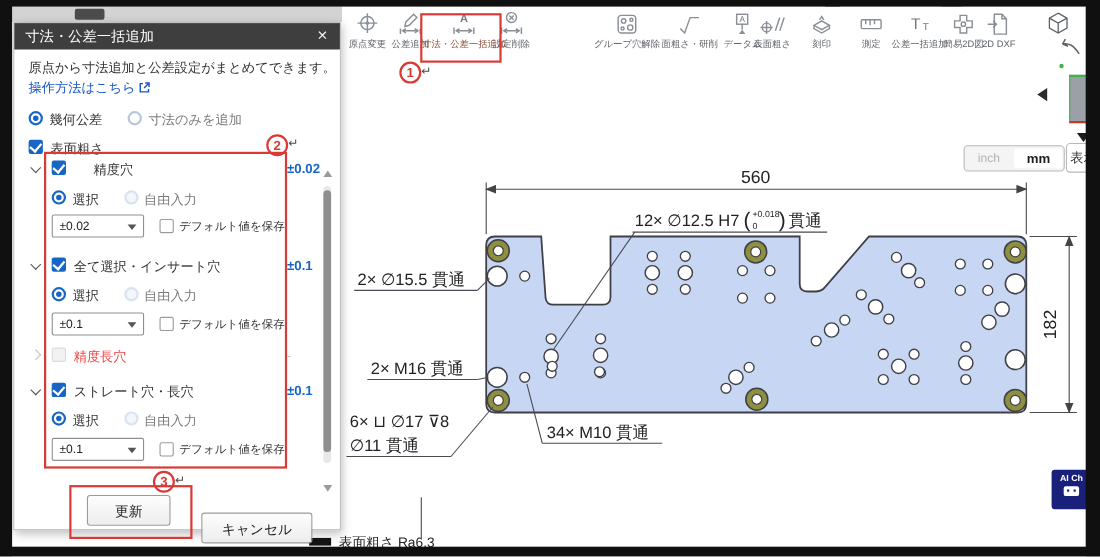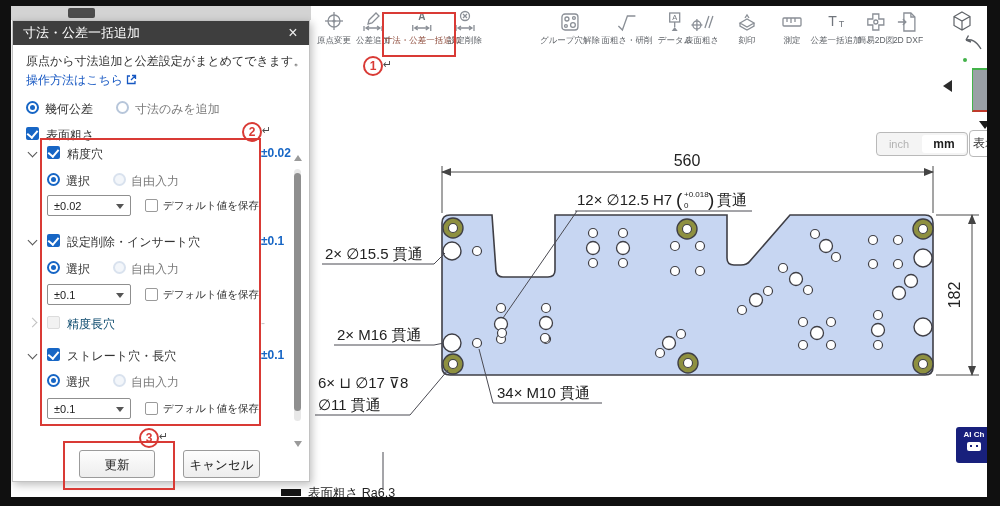--- a/index.html
+++ b/index.html
@@ -58,21 +58,21 @@
   .radio.off{border:2px solid #b7c6da;}
   .radio.dis{border:2px solid #d9e2ee;background:#f3f6fa;}
   
   .cb{position:absolute;width:13px;height:13px;border-radius:2px;background:#1766c5;box-sizing:border-box;}
   .cb::after{content:"";position:absolute;left:3px;top:1px;width:5px;height:8px;border-right:2px solid #fff;border-bottom:2px solid #fff;transform:rotate(40deg);}
   .cb.un{background:#fff;border:1px solid #9a9a9a;}
   .cb.un::after{display:none;}
   .cb.dis{background:#f2f2f2;border:1px solid #dcdcdc;}
   .cb.dis::after{display:none;}
   .lbl{position:absolute;font-size:12px;color:#333;white-space:nowrap;}
-  .lbl.gray{color:#0c4a6e;}
+  .lbl.gray{color:#ef4444;}
   .lbl.lite{color:#7a7a7a;}
   .chev{position:absolute;width:6px;height:6px;border-right:1.6px solid #555;border-bottom:1.6px solid #555;}
   .chev.down{transform:rotate(45deg);}
   .chev.right{transform:rotate(-45deg);border-color:#c0c0c0;}
   .dd{position:absolute;width:84px;height:21px;border:1px solid #8f8f8f;border-radius:2px;background:#fff;
       font-size:11px;color:#222;line-height:21px;padding-left:6px;box-sizing:border-box;cursor:pointer;}
   .dd::after{content:"";position:absolute;right:6px;top:8px;border-left:4px solid transparent;border-right:4px solid transparent;border-top:5px solid #555;}
   .secval{position:absolute;left:248px;width:46px;font-size:12px;font-weight:bold;color:#1766c5;white-space:nowrap;}
   .secval.gray{color:#c5c5c5;font-weight:normal;}
   .btn{position:absolute;height:28px;border:1px solid #9b9b9b;border-radius:3px;background:linear-gradient(#fdfdfd,#ededed);
@@ -375,33 +375,33 @@
     <div class="radio on" style="left:13px;top:80px"></div>
     <div class="lbl" style="left:32px;top:80px">幾何公差</div>
     <div class="radio off" style="left:103px;top:80px"></div>
     <div class="lbl lite" style="left:122px;top:80px">寸法のみを追加</div>
 
     <div class="cb" style="left:13px;top:106px"></div>
     <div class="lbl" style="left:33px;top:106px">表面粗さ</div>
 
     <div class="chev down" style="left:16px;top:128px"></div>
     <div class="cb" style="left:34px;top:125px"></div>
-    <div class="lbl" style="left:54px;top:125px">精度穴</div>
+    <div class="lbl" style="left:72px;top:125px">精度穴</div>
     <div class="secval" style="top:125px">±0.02</div>
     <div class="radio on" style="left:34px;top:152px"></div>
     <div class="lbl" style="left:53px;top:152px">選択</div>
     <div class="radio dis" style="left:100px;top:152px"></div>
     <div class="lbl lite" style="left:118px;top:152px">自由入力</div>
     <div class="dd" style="left:34px;top:174px">±0.02</div>
     <div class="cb un" style="left:132px;top:178px"></div>
     <div class="lbl" style="left:150px;top:178px;font-size:10.5px">デフォルト値を保存</div>
 
     <div class="chev down" style="left:16px;top:216px"></div>
     <div class="cb" style="left:34px;top:213px"></div>
-    <div class="lbl" style="left:54px;top:213px">設定削除・インサート穴</div>
+    <div class="lbl" style="left:54px;top:213px">全て選択・インサート穴</div>
     <div class="secval" style="top:213px">±0.1</div>
     <div class="radio on" style="left:34px;top:240px"></div>
     <div class="lbl" style="left:53px;top:240px">選択</div>
     <div class="radio dis" style="left:100px;top:240px"></div>
     <div class="lbl lite" style="left:118px;top:240px">自由入力</div>
     <div class="dd" style="left:34px;top:263px">±0.1</div>
     <div class="cb un" style="left:132px;top:267px"></div>
     <div class="lbl" style="left:150px;top:267px;font-size:10.5px">デフォルト値を保存</div>
 
     <div class="chev right" style="left:16px;top:298px"></div>
@@ -420,21 +420,21 @@
     <div class="dd" style="left:34px;top:377px">±0.1</div>
     <div class="cb un" style="left:132px;top:381px"></div>
     <div class="lbl" style="left:150px;top:381px;font-size:10.5px">デフォルト値を保存</div>
 
     <div class="sb-up"></div>
     <div class="sb-track"></div>
     <div class="sb-thumb"></div>
     <div class="sb-dn"></div>
 
     <div class="btn" style="left:66px;top:429px;width:76px">更新</div>
-    <div class="btn" style="left:170px;top:429px;width:77px">キャンセル</div>
+    <div class="btn" style="left:170px;top:445px;width:101px">キャンセル</div>
   </div>
 
   <div class="redbox" style="left:382px;top:12px;width:70px;height:41px;"></div>
   <div class="redbox" style="left:40px;top:138px;width:217px;height:284px;"></div>
   <div class="redbox" style="left:63px;top:441px;width:108px;height:45px;"></div>
 
   <div class="circnum" style="left:363px;top:56px">1</div>
   <div class="retmark" style="left:383px;top:58px">↵</div>
   <div class="circnum" style="left:242px;top:122px">2</div>
   <div class="retmark" style="left:262px;top:124px">↵</div>

